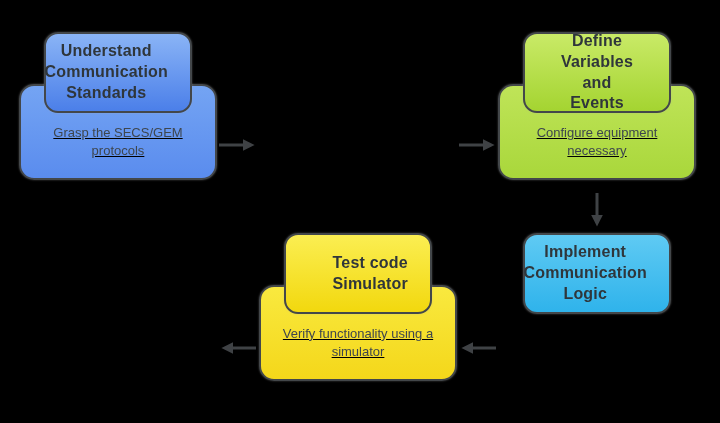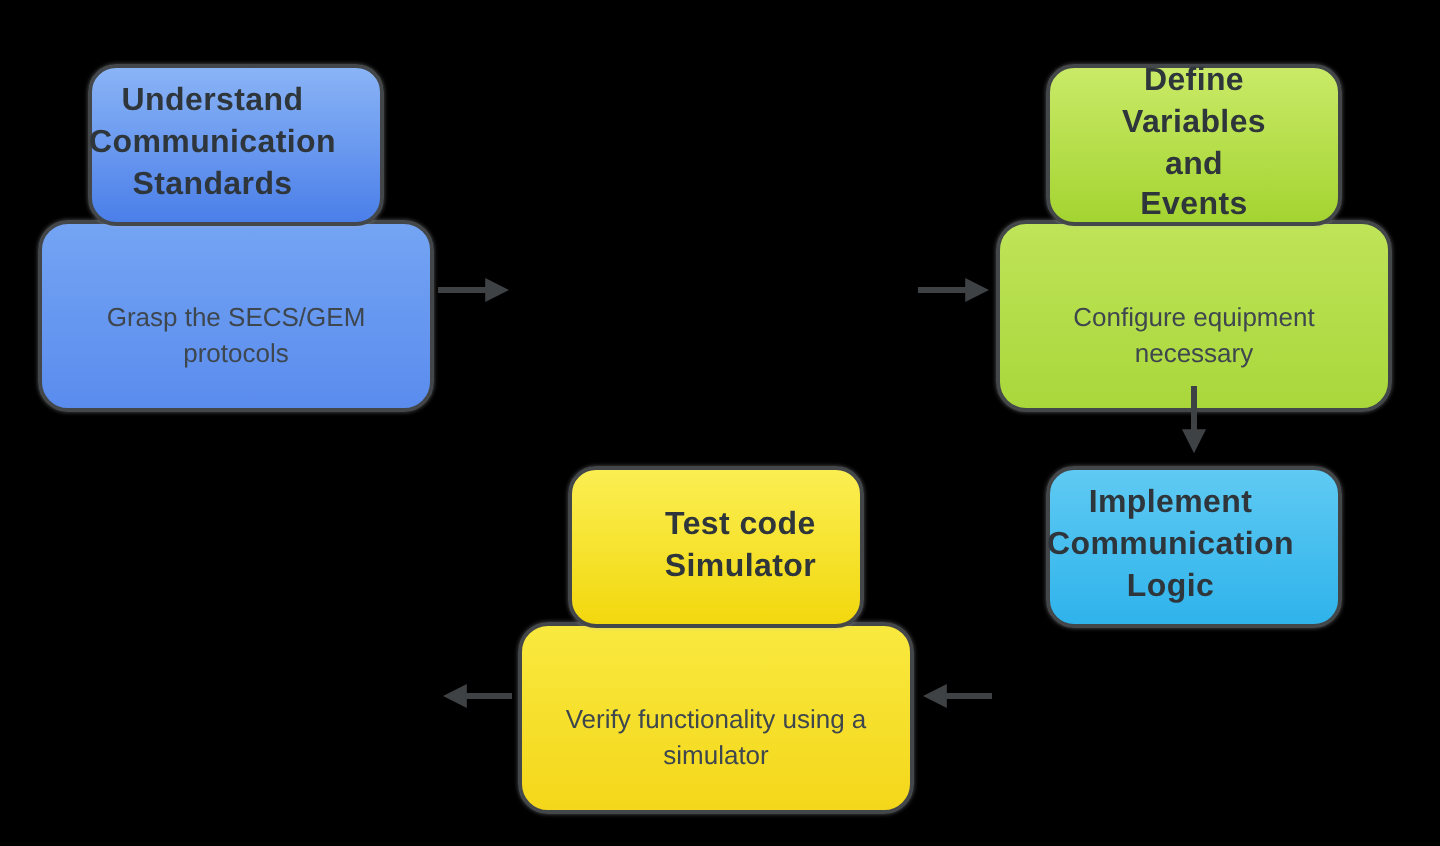--- a/index.html
+++ b/index.html
@@ -16,32 +16,33 @@
     font-family: "Liberation Sans", sans-serif;
   }
   .node {
     position: absolute;
     width: 198px;
     height: 157px;
   }
   .node-body {
     position: absolute;
     left: 0;
-    top: 78px;
+    top: 52px;
     width: 198px;
     height: 96px;
     box-sizing: border-box;
     border: 2px solid var(--border, #43474a);
     border-radius: 15px;
     background: linear-gradient(180deg, var(--body-top, #ccc), var(--body-bottom, #aaa));
     display: flex;
     align-items: center;
     justify-content: center;
     padding: 26px 10px 6px 10px;
     box-shadow: 0 0 2px rgba(180,180,180,0.45);
+    text-decoration: underline;
   }
   .node-header {
     position: absolute;
     left: 25px;
     top: 0;
     width: 148px;
     height: 81px;
     box-sizing: border-box;
     border: 2px solid var(--border, #43474a);
     border-radius: 14px;

